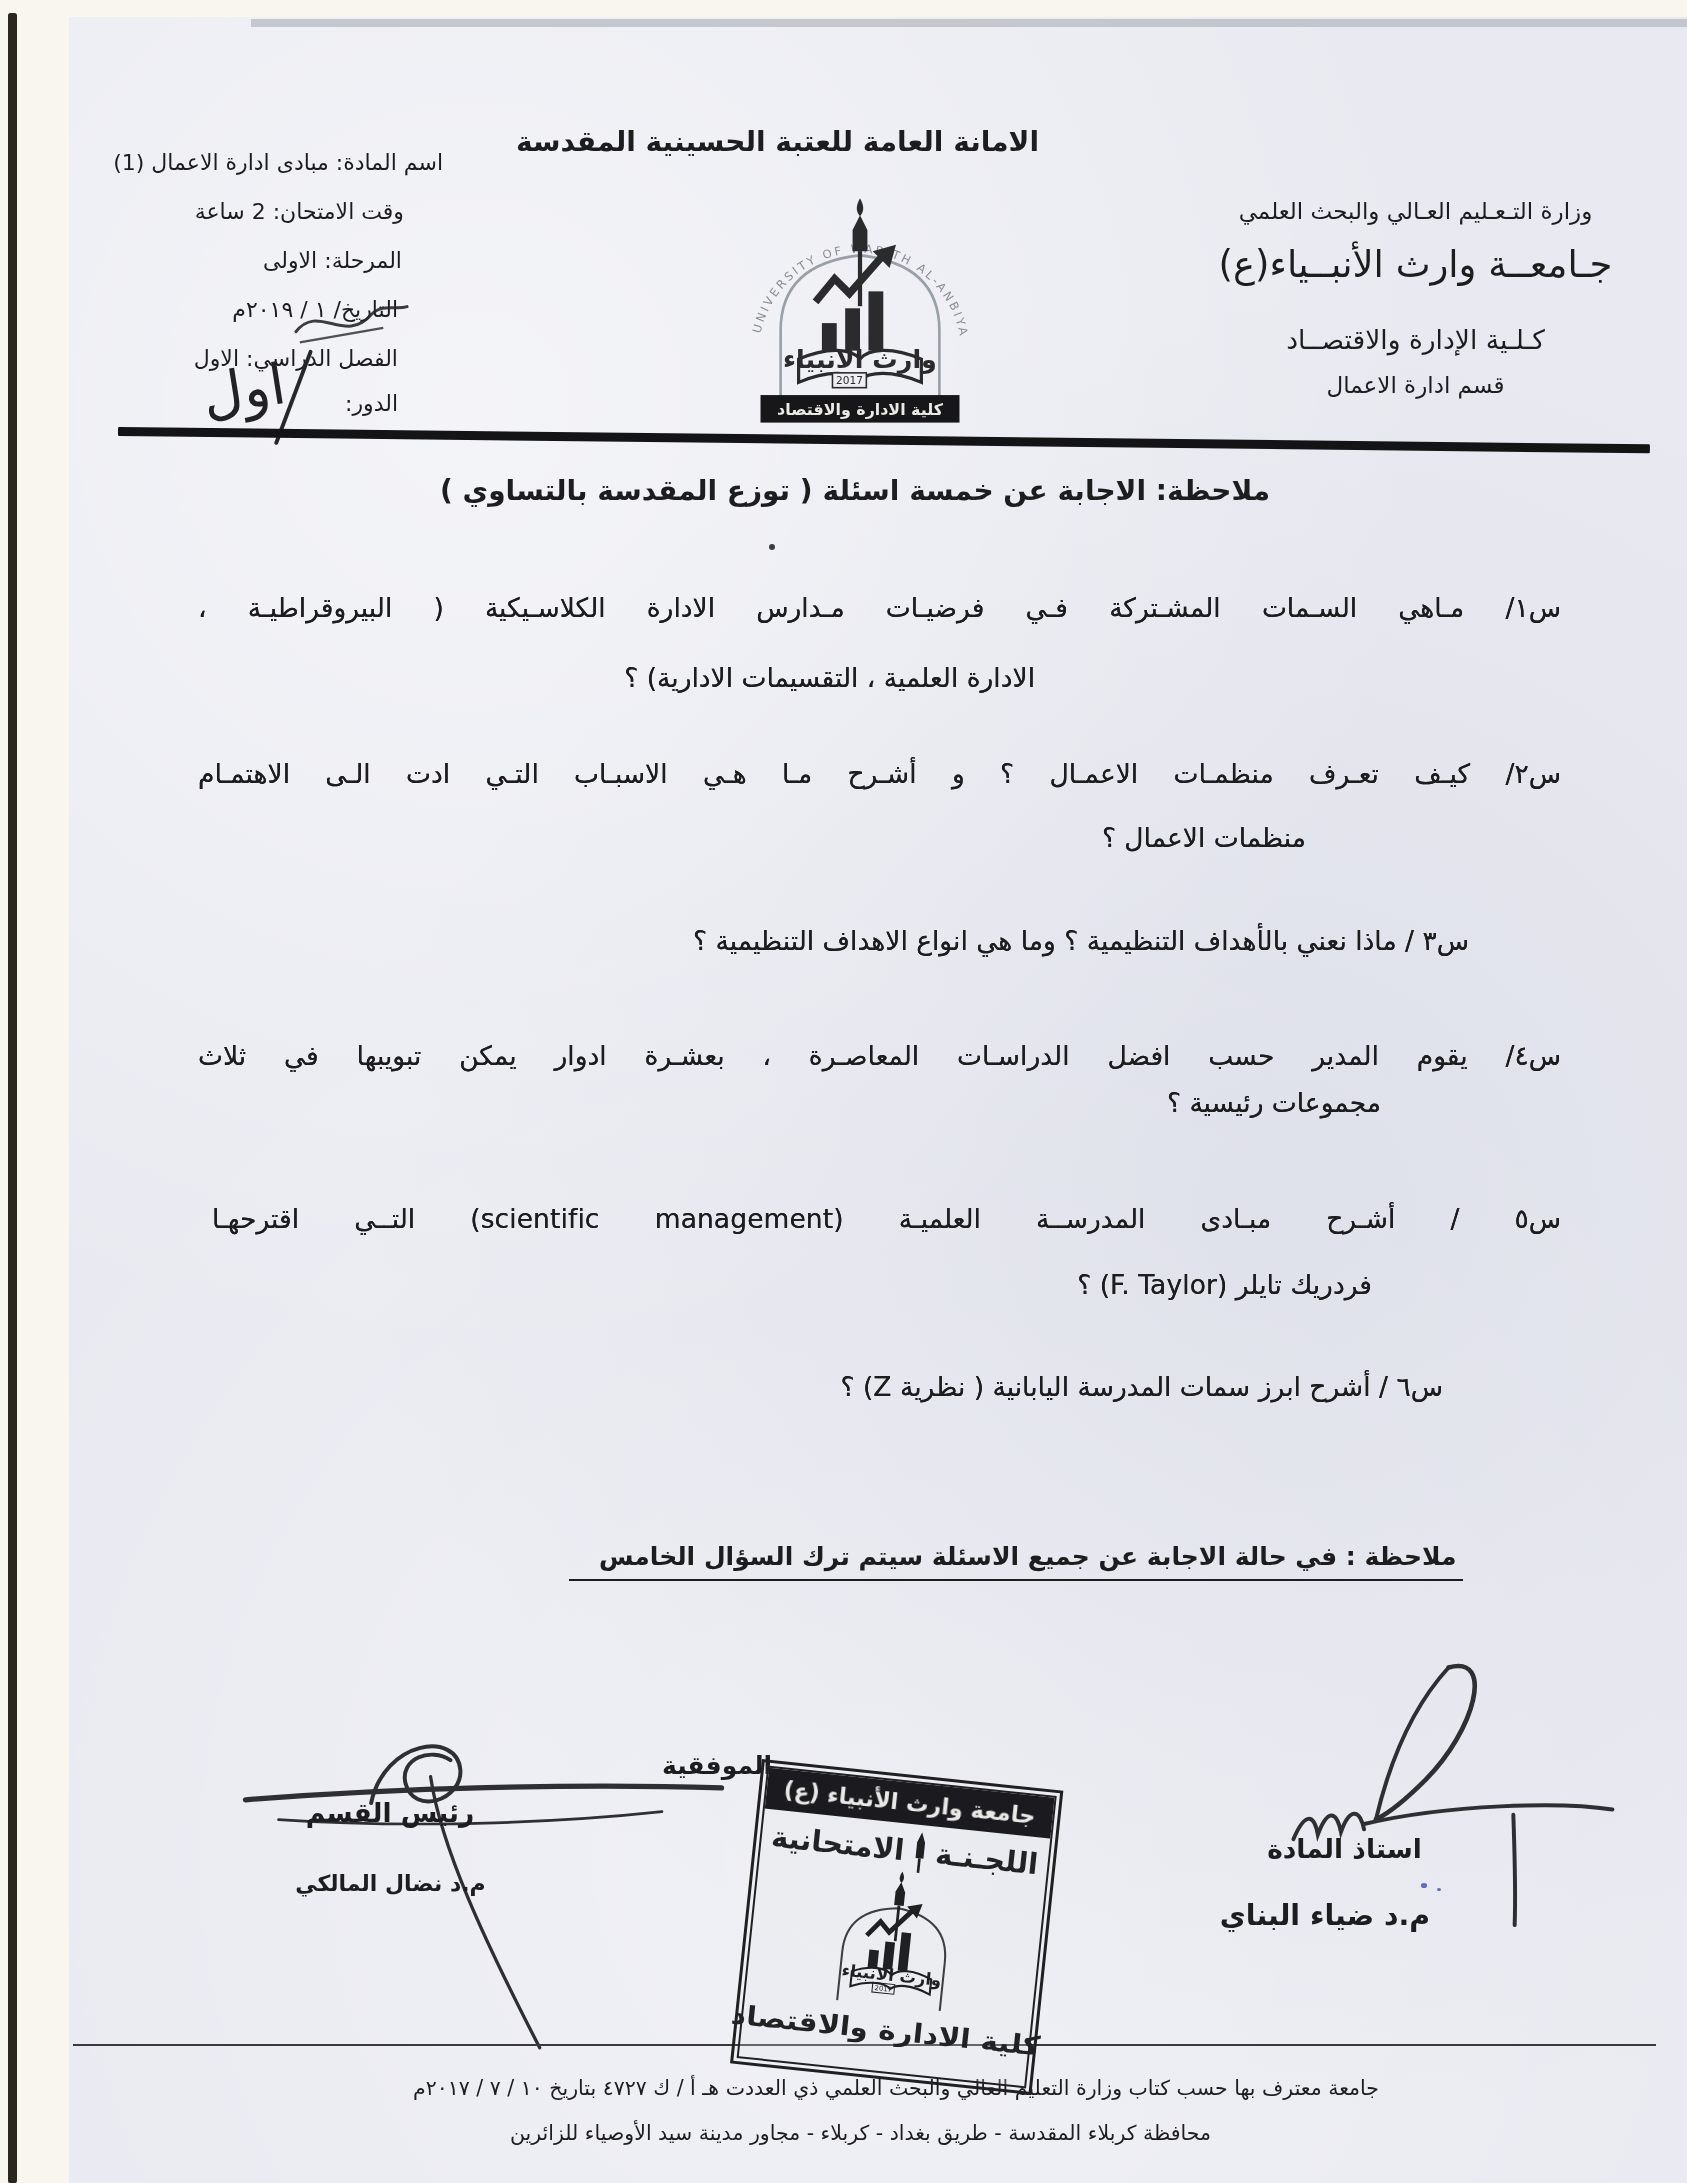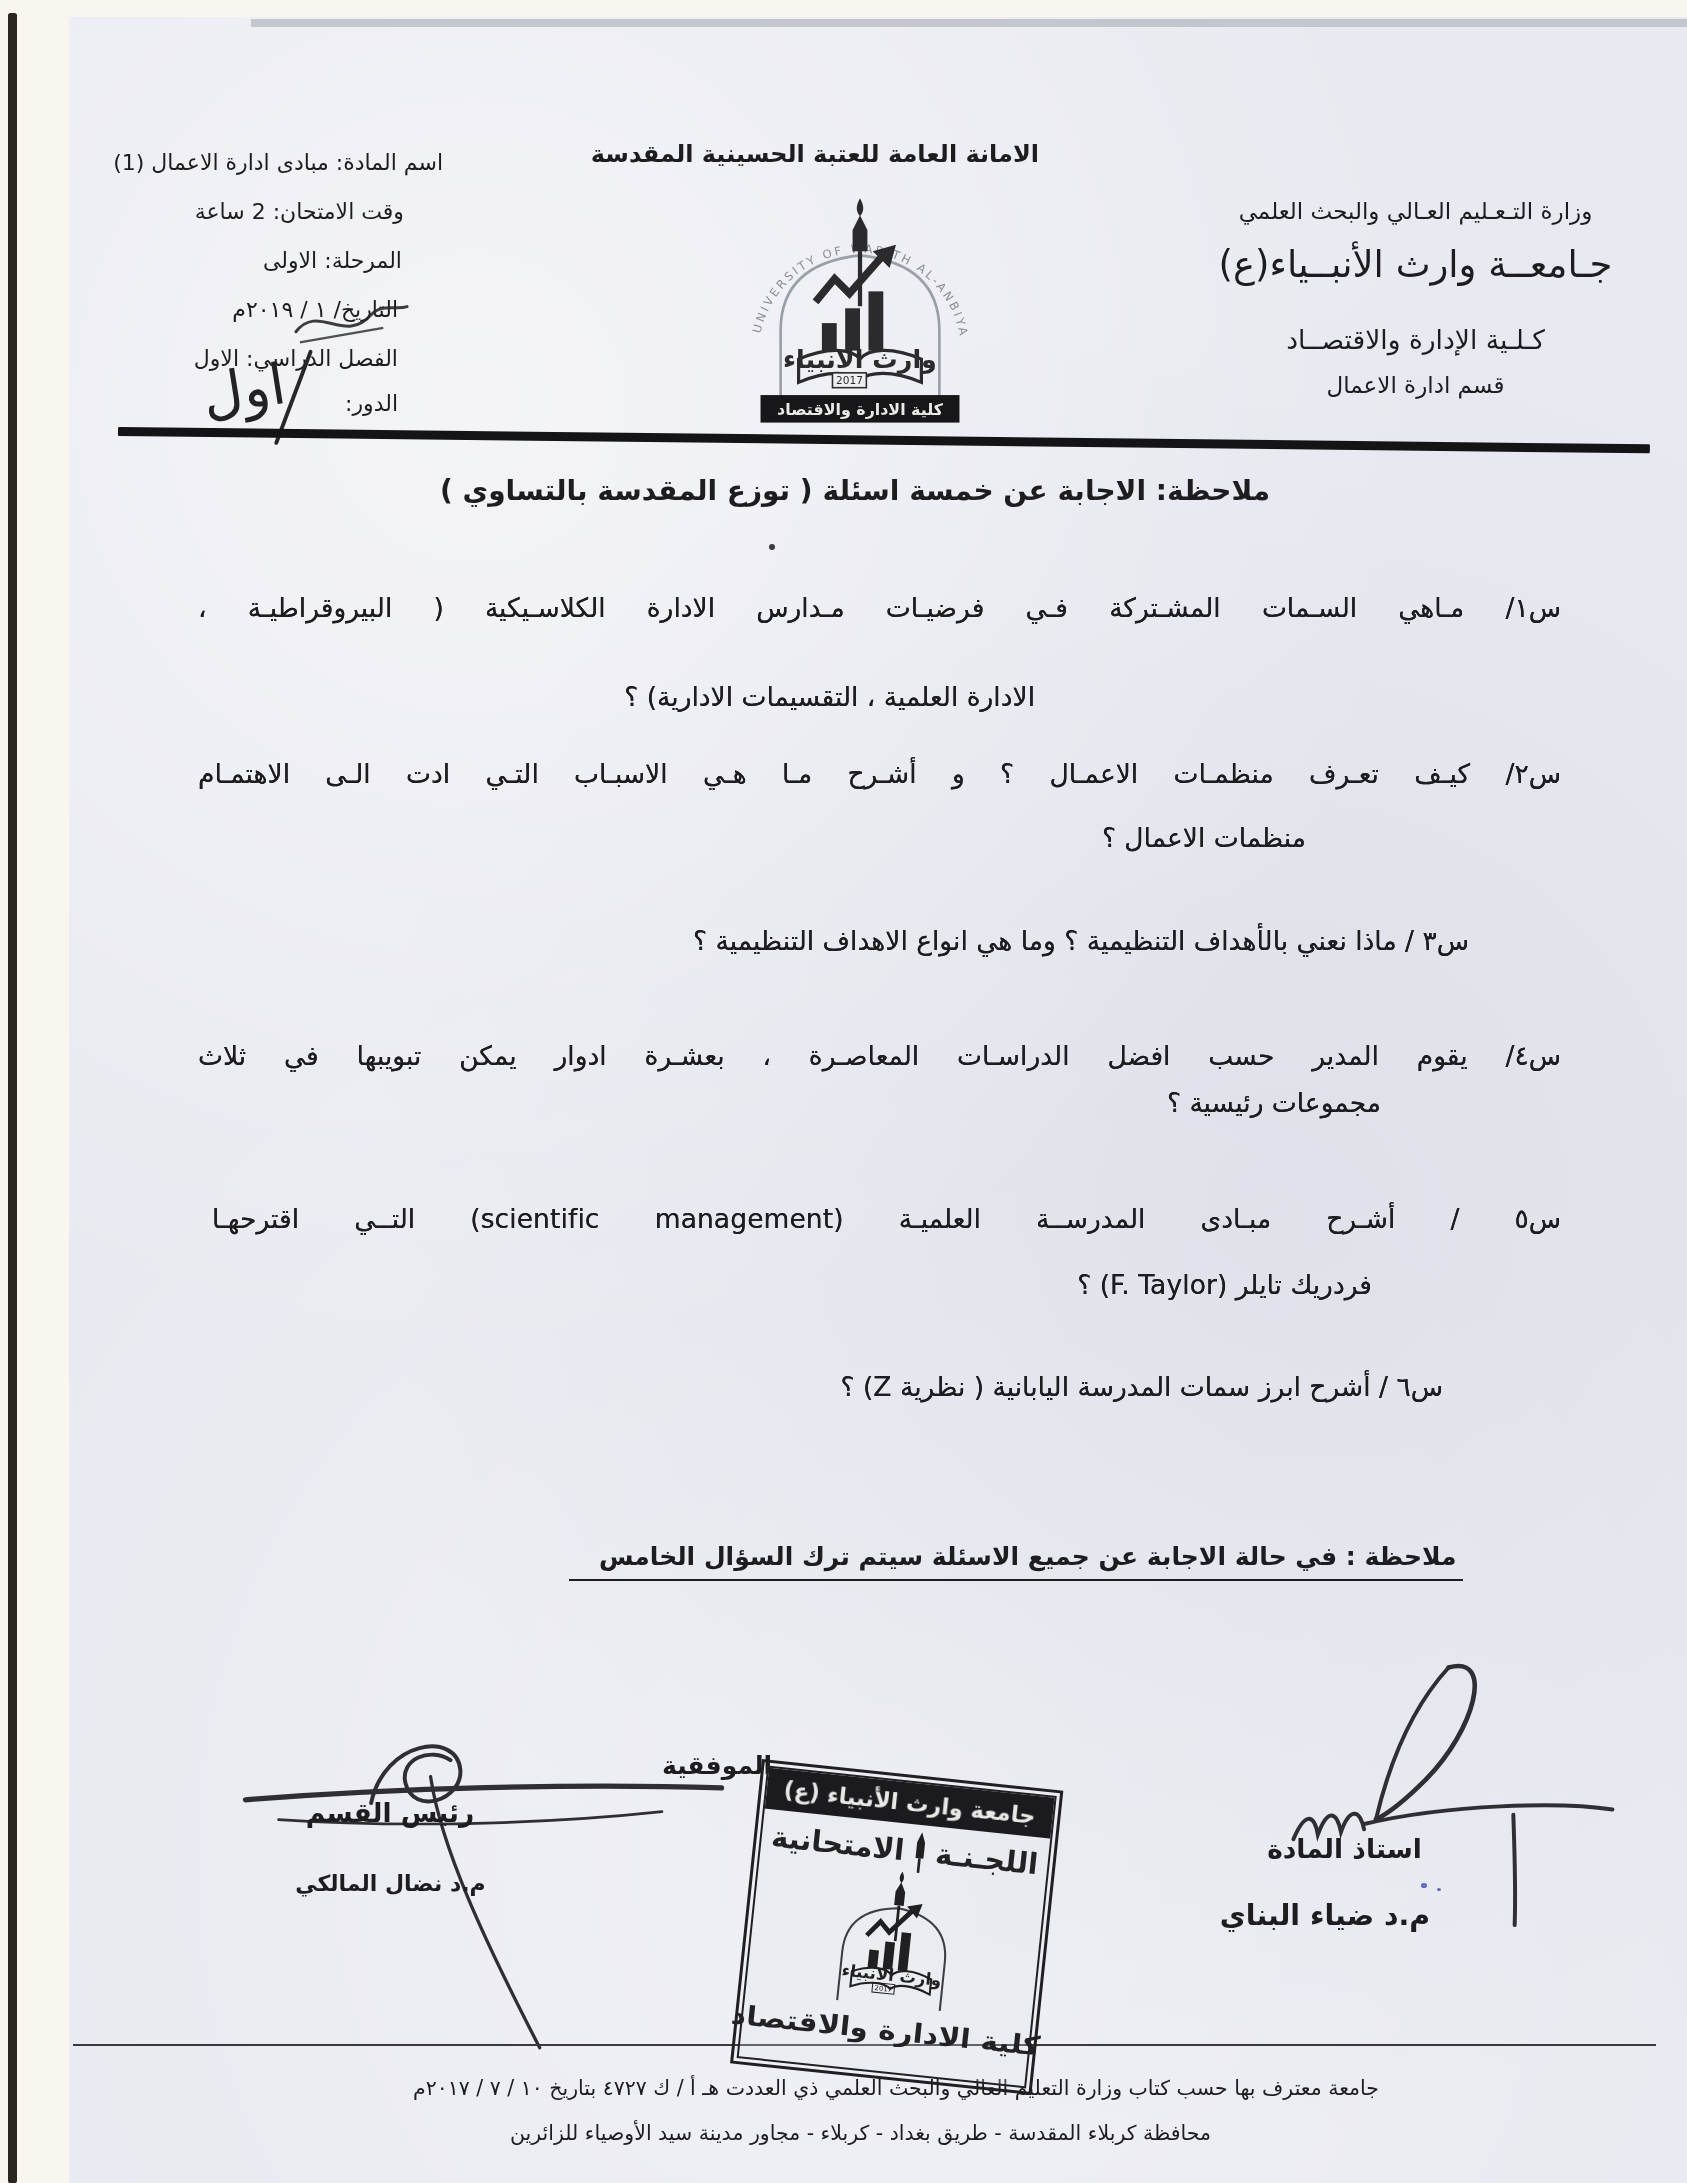--- a/index.html
+++ b/index.html
@@ -58,21 +58,21 @@
 
 <div class="abs hw nowrap" style="left:202px;top:357px;">اول</div>
 <svg class="abs" style="left:198px;top:344px;" width="146" height="112" viewBox="0 0 220 170">
   <path d="M170,12 L118,150" stroke="#26262b" stroke-width="6" fill="none" stroke-linecap="round"></path>
 </svg>
 <svg class="abs" style="left:284px;top:288px;" width="139" height="73" viewBox="0 0 210 110">
   <path d="M18,66 C52,22 92,86 132,40 C150,22 168,34 186,28" stroke="#27272b" stroke-width="4.5" fill="none" stroke-linecap="round" opacity=".9"></path>
   <path d="M24,82 L150,60" stroke="#27272b" stroke-width="3.5" fill="none" opacity=".8"></path>
 </svg>
 
-<div class="abs rtl bold center nowrap" style="left:675px;top:140px;width:364px;font-size:24px;">الامانة العامة للعتبة الحسينية المقدسة</div>
+<div class="abs rtl bold center nowrap" style="left:675px;top:125px;width:364px;font-size:28px;">الامانة العامة للعتبة الحسينية المقدسة</div>
 
 <div class="abs" style="left:733px;top:193px;width:254px;height:238px;">
   <svg width="254" height="238" viewBox="0 0 240 215">
     <defs>
         <path id="arc1" d="M26,128 A96,96 0 0 1 214,128"></path>
       </defs>
     <text font-size="11" letter-spacing="2.5" fill="#8a8d95"><textPath href="#arc1">UNIVERSITY OF WARITH AL-ANBIYAA</textPath></text>
     <path d="M45,196 L45,125 Q45,62 120,54 Q195,62 195,125 L195,196" stroke="#9aa0a8" stroke-width="2.5" fill="none"></path>
     <path d="M120,0 C117,6 115,11 120,17 C125,11 123,6 120,0 Z" fill="#2b2b2e"></path>
     <polygon points="120,16 113,30 113,50 127,50 127,30" fill="#2b2b2e"></polygon>
@@ -95,21 +95,21 @@
 <div class="abs rtl center nowrap" style="left:1184px;top:243px;width:463px;font-size:37px;">جـامعــة وارث الأنبــياء(ع)</div>
 <div class="abs rtl center nowrap" style="left:1184px;top:324px;width:463px;font-size:26.5px;">كـلـية الإدارة والاقتصــاد</div>
 <div class="abs rtl center nowrap" style="left:1184px;top:372px;width:463px;font-size:23px;">قسم  ادارة الاعمال</div>
 
 <div class="abs" style="left:118px;top:427px;width:1532px;height:8.6px;background:#141416;transform:rotate(0.65deg);transform-origin:left center;border-radius:1.3px;"></div>
 
 <div class="abs rtl bold nowrap" style="left:440px;top:474px;font-size:28px;">ملاحظة: الاجابة عن خمسة اسئلة ( توزع المقدسة بالتساوي )</div>
 <div class="abs" style="left:769px;top:544px;width:6px;height:6px;border-radius:50%;background:#3c3c40;"></div>
 
 <div class="abs q just nowrap" style="left:198px;right:126px;top:592px;">س١/ مـاهي السـمات المشـتركة فـي فرضيـات مـدارس الادارة الكلاسـيكية ( البيروقراطيـة ،</div>
-<div class="abs q rtl nowrap" style="right:652px;top:681px;">الادارة العلمية ، التقسيمات الادارية) ؟</div>
+<div class="abs q rtl nowrap" style="right:652px;top:662px;">الادارة العلمية ، التقسيمات الادارية) ؟</div>
 
 <div class="abs q just nowrap" style="left:198px;right:126px;top:758px;">س٢/ كيـف تعـرف منظمـات الاعمـال ؟ و أشـرح مـا هـي الاسبـاب التـي ادت الـى الاهتمـام</div>
 <div class="abs q rtl nowrap" style="right:381px;top:822px;">منظمات الاعمال ؟</div>
 
 <div class="abs q rtl nowrap" style="right:218px;top:925px;">س٣ / ماذا نعني بالأهداف التنظيمية ؟ وما هي انواع الاهداف التنظيمية ؟</div>
 
 <div class="abs q just nowrap" style="left:198px;right:126px;top:1040px;">س٤/ يقوم المدير حسب افضل الدراسـات المعاصـرة ،  بعشـرة ادوار يمكن تبويبها في ثلاث</div>
 <div class="abs q rtl nowrap" style="right:306px;top:1087px;">مجموعات رئيسية ؟</div>
 
 <div class="abs q just nowrap" style="left:212px;right:126px;top:1203px;">س٥ /  أشـرح مبـادى المدرســة العلميـة (scientific management) التــي اقترحهـا</div>

